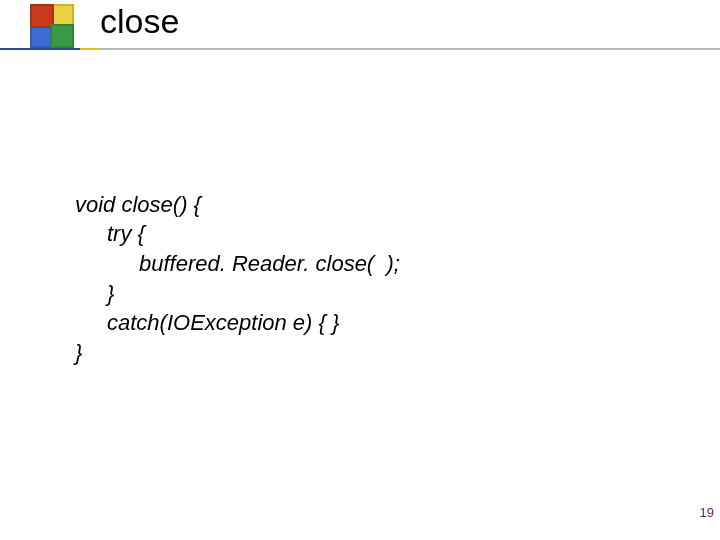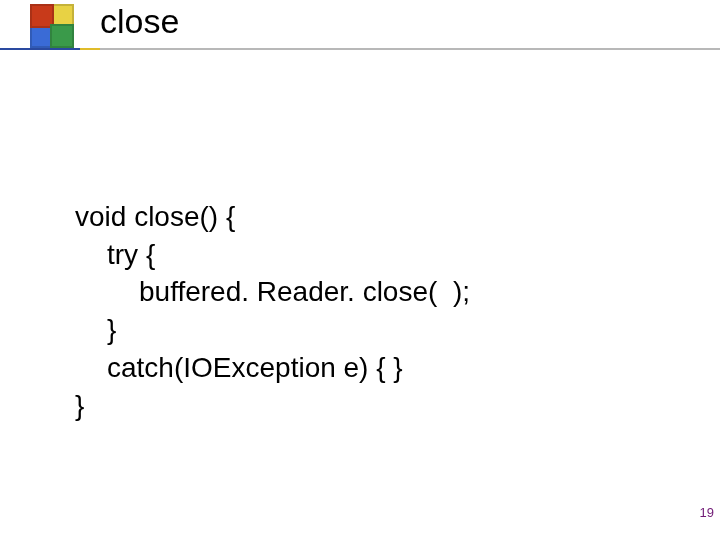--- a/index.html
+++ b/index.html
@@ -55,25 +55,26 @@
     display: flex;
   }
   .tul-blue   { height: 2px; width: 80px; background: #2a4aa0; }
   .tul-yellow { height: 2px; width: 20px; background: #e0bc2a; }
   .tul-grey   { height: 2px; flex: 1; background: #b8b8b8; }
 
   .code {
     position: absolute;
     left: 75px;
     top: 160px;
-    font-size: 28px;
+    font-size: 22px;
     line-height: 1.35;
     color: #000;
     font-family: Verdana, Geneva, sans-serif;
     white-space: pre;
+    font-style: italic;
   }
   .code .ind1 { padding-left: 32px; display: inline-block; }
   .code .ind2 { padding-left: 64px; display: inline-block; }
 
   .pagenum {
     position: absolute;
     right: 6px;
     bottom: 4px;
     font-size: 13px;
     color: #701a75;

